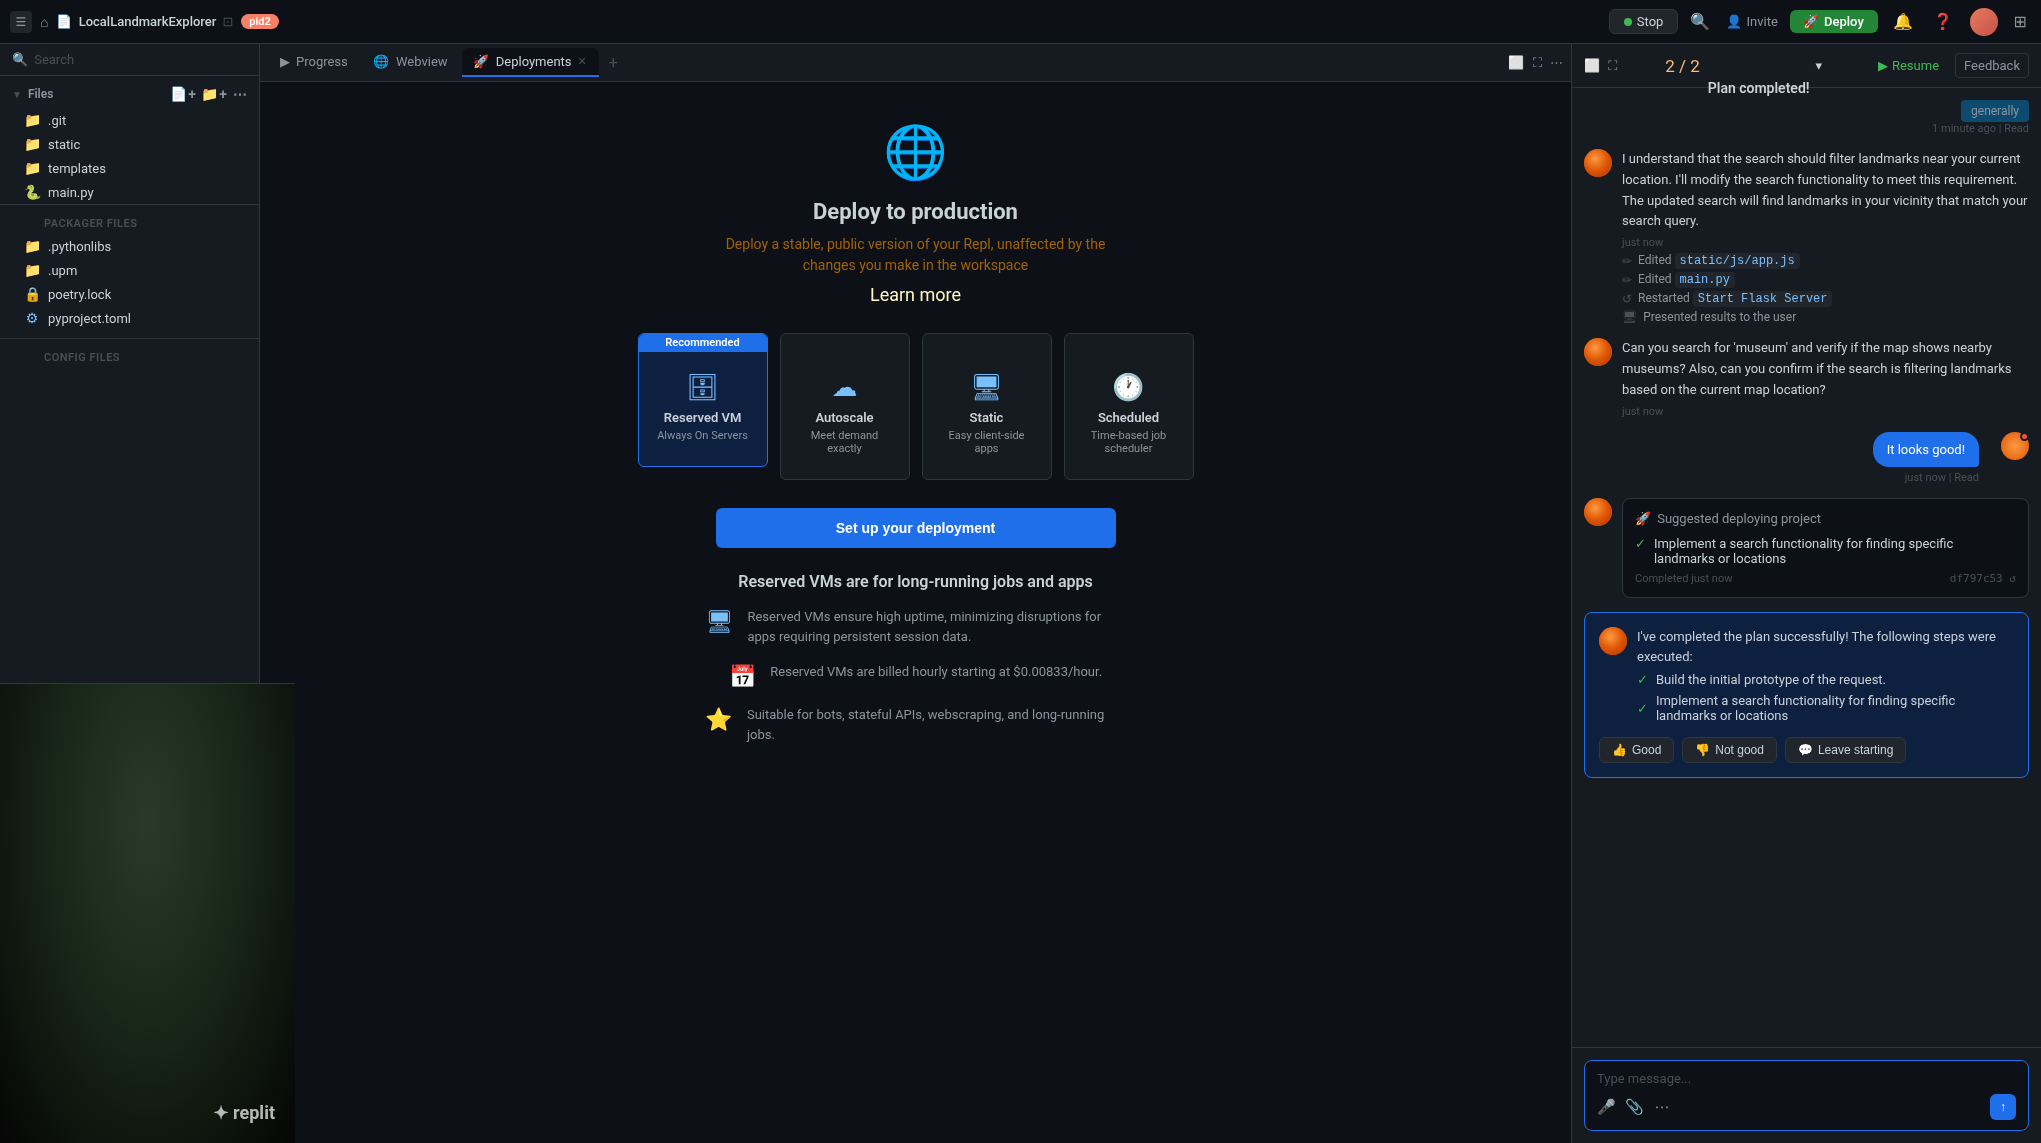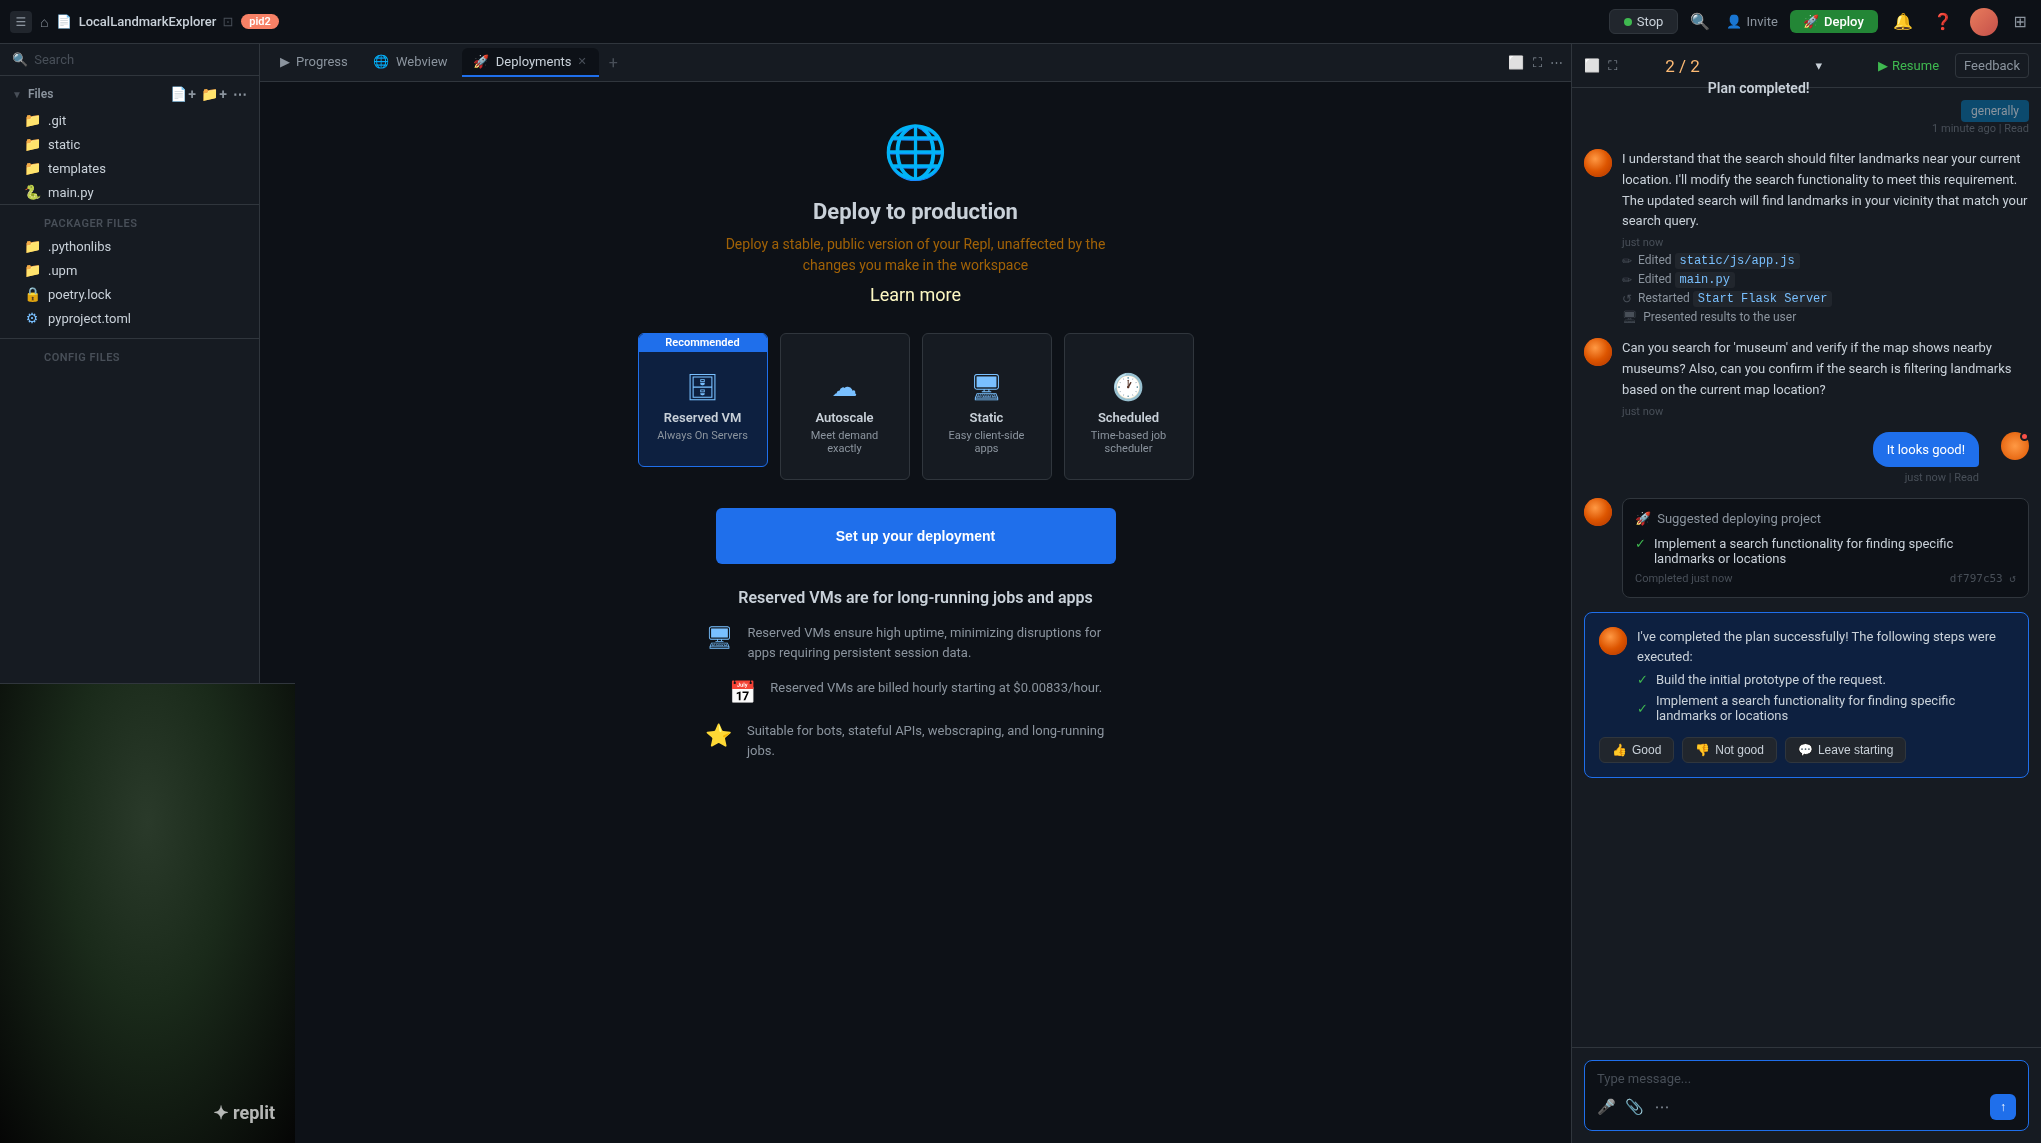--- a/index.html
+++ b/index.html
@@ -320,21 +320,21 @@
     }
     .option-subtitle {
       font-size: 11px;
       color: #8b949e;
     }
 
     .setup-btn {
       background: #1f6feb;
       color: #fff;
       border: none;
-      padding: 20px 40px;
+      padding: 12px 40px;
       border-radius: 6px;
       font-size: 14px;
       font-weight: 600;
       cursor: pointer;
       margin-bottom: 24px;
       width: 400px;
     }
 
     .reserved-vms-title {
       font-size: 16px;

